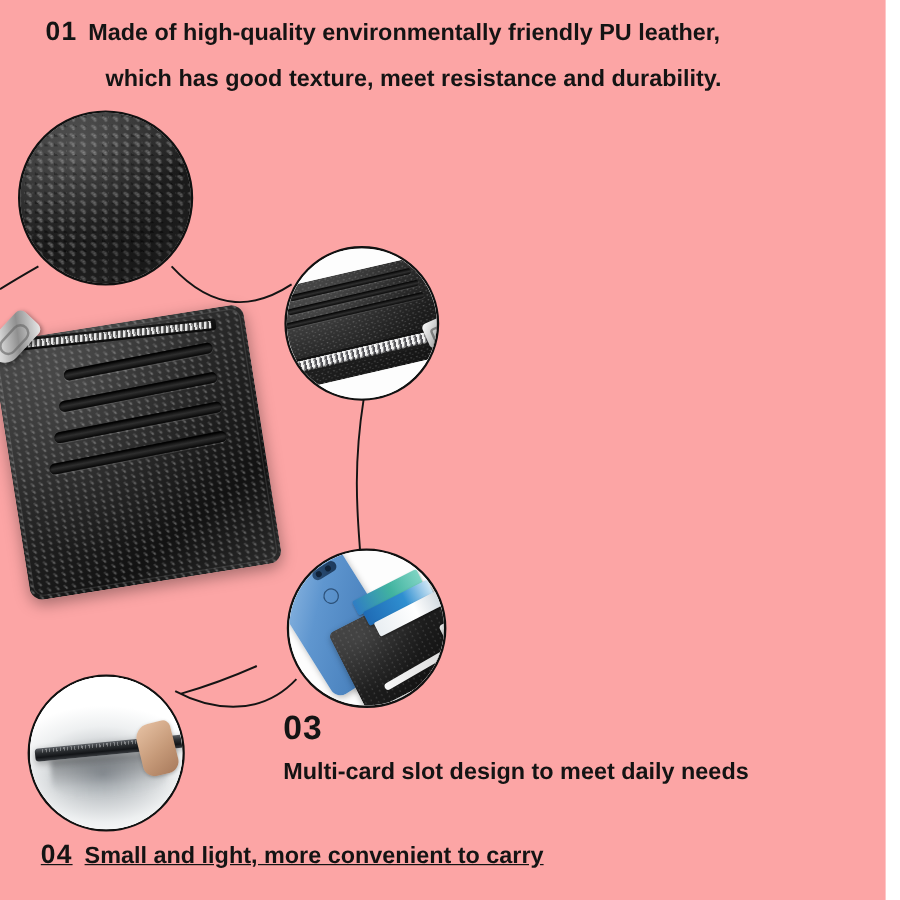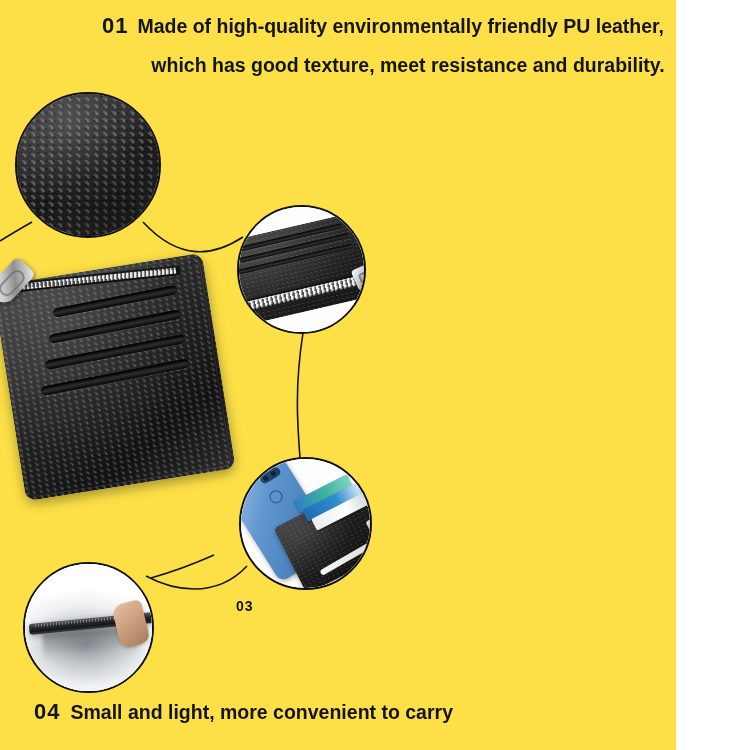--- a/index.html
+++ b/index.html
@@ -6,25 +6,24 @@
   html, body {
     margin: 0;
     padding: 0;
     background: #ffffff;
   }
   body {
     font-family: "Liberation Sans", sans-serif;
   }
   #infographic {
     position: relative;
-    width: 676px;
+    width: 738px;
     height: 750px;
-    background: #fde047;
+    background: #fca5a5;
     overflow: hidden;
-    text-align: center;
   }
 
   
   .feature-text {
     position: absolute;
     font-family: "Liberation Sans", sans-serif;
     font-weight: bold;
     color: #141414;
     letter-spacing: 0px;
     white-space: nowrap;
@@ -51,27 +50,28 @@
     font-size: 19.5px;
   }
   #text-02 .num { font-size: 22px; margin-right: 9px; }
 
   #text-03 {
     left: 236px;
     top: 588px;
     font-size: 19.5px;
     line-height: 37px;
   }
-  #text-03 .num { font-size: 14px; display: block; }
+  #text-03 .num { font-size: 28px; display: block; }
   #text-03 .body { display: block; }
 
   #text-04 {
     left: 34px;
     top: 699px;
     font-size: 19.5px;
+    text-decoration: underline;
   }
   #text-04 .num { font-size: 22px; margin-right: 10px; }
 
   
   #connectors {
     position: absolute;
     left: 0; top: 0;
     width: 750px; height: 750px;
     pointer-events: none;
   }
@@ -423,20 +423,21 @@
   </svg>
 
   <div class="feature-text" id="text-01">
     <span class="num">01</span><span>Made of high-quality environmentally friendly PU leather,</span>
     <span class="line2">which has good texture, meet resistance and durability.</span>
   </div>
 
 
   <div class="feature-text" id="text-03">
     <span class="num">03</span>
+    <span class="body">Multi-card slot design to meet daily needs</span>
   </div>
 
   <div class="feature-text" id="text-04">
     <span class="num">04</span><span>Small and light, more convenient to carry</span>
   </div>
 
   <div class="photo-circle" id="circle-01">
     <div class="leather-macro"></div>
   </div>
 

